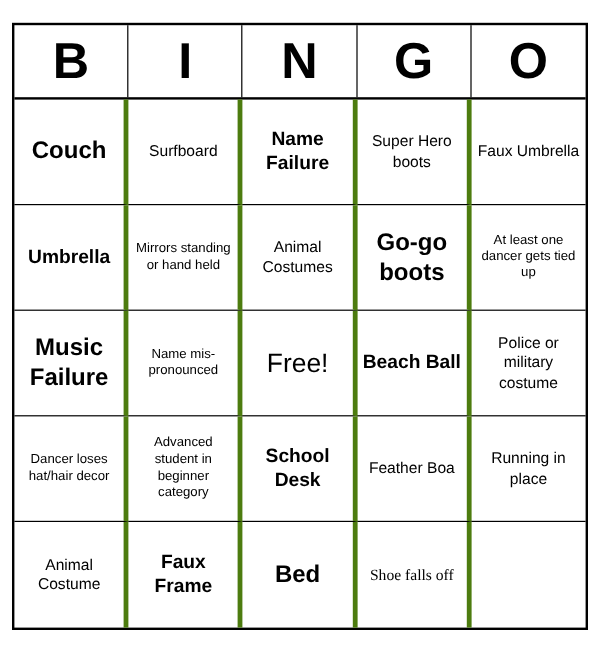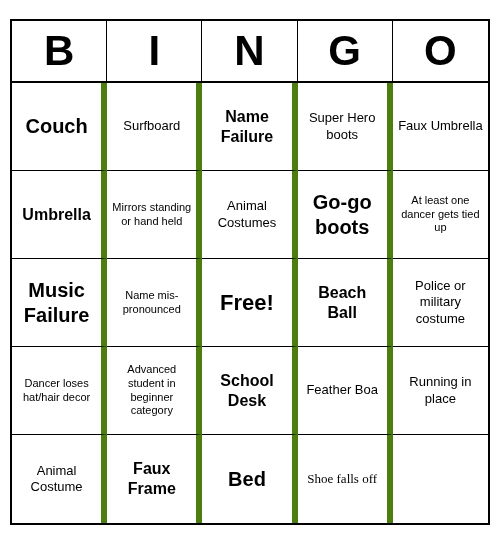--- a/index.html
+++ b/index.html
@@ -28,21 +28,21 @@
       padding: 6px 0;
       border-right: 1px solid #000;
     }
     .bingo-letter:last-child { border-right: none; }
     .bingo-grid {
       display: grid;
       grid-template-columns: repeat(5, 1fr);
       grid-template-rows: repeat(5, 88px);
     }
     .bingo-cell {
-      border-right: 6px solid #4d7c0f;
+      border-right: 4px solid #4d7c0f;
       border-bottom: 1px solid #000;
       display: flex;
       align-items: center;
       justify-content: center;
       text-align: center;
       padding: 4px;
       font-size: 13px;
       line-height: 1.25;
     }
     .bingo-cell:nth-child(5n) { border-right: none; }
@@ -65,21 +65,21 @@
       <div class="bingo-cell" style="font-size: 16px; font-weight: bold;">Name Failure</div>
       <div class="bingo-cell" style="font-size: 13px;">Super Hero boots</div>
       <div class="bingo-cell" style="font-size: 13px;">Faux Umbrella</div>
       <div class="bingo-cell" style="font-size: 16px; font-weight: bold;">Umbrella</div>
       <div class="bingo-cell" style="font-size: 11px;">Mirrors standing or hand held</div>
       <div class="bingo-cell" style="font-size: 13px;">Animal Costumes</div>
       <div class="bingo-cell" style="font-size: 20px; font-weight: bold;">Go-go boots</div>
       <div class="bingo-cell" style="font-size: 11px;">At least one dancer gets tied up</div>
       <div class="bingo-cell" style="font-size: 20px; font-weight: bold;">Music Failure</div>
       <div class="bingo-cell" style="font-size: 11px;">Name mis-pronounced</div>
-      <div class="bingo-cell" style="font-size: 22px; font-weight: bold;">Free!</div>
+      <div class="bingo-cell" style="font-size: 22px; font-weight: normal;">Free!</div>
       <div class="bingo-cell" style="font-size: 16px; font-weight: bold;">Beach Ball</div>
       <div class="bingo-cell" style="font-size: 13px; text-align: center;">Police or military costume</div>
       <div class="bingo-cell" style="font-size: 11px;">Dancer loses hat/hair decor</div>
       <div class="bingo-cell" style="font-size: 11px;">Advanced student in beginner category</div>
       <div class="bingo-cell" style="font-size: 16px; font-weight: bold;">School Desk</div>
       <div class="bingo-cell" style="font-size: 13px;">Feather Boa</div>
       <div class="bingo-cell" style="font-size: 13px;">Running in place</div>
       <div class="bingo-cell" style="font-size: 13px;">Animal Costume</div>
       <div class="bingo-cell" style="font-size: 16px; font-weight: bold;">Faux Frame</div>
       <div class="bingo-cell" style="font-size: 20px; font-weight: bold;">Bed</div>

